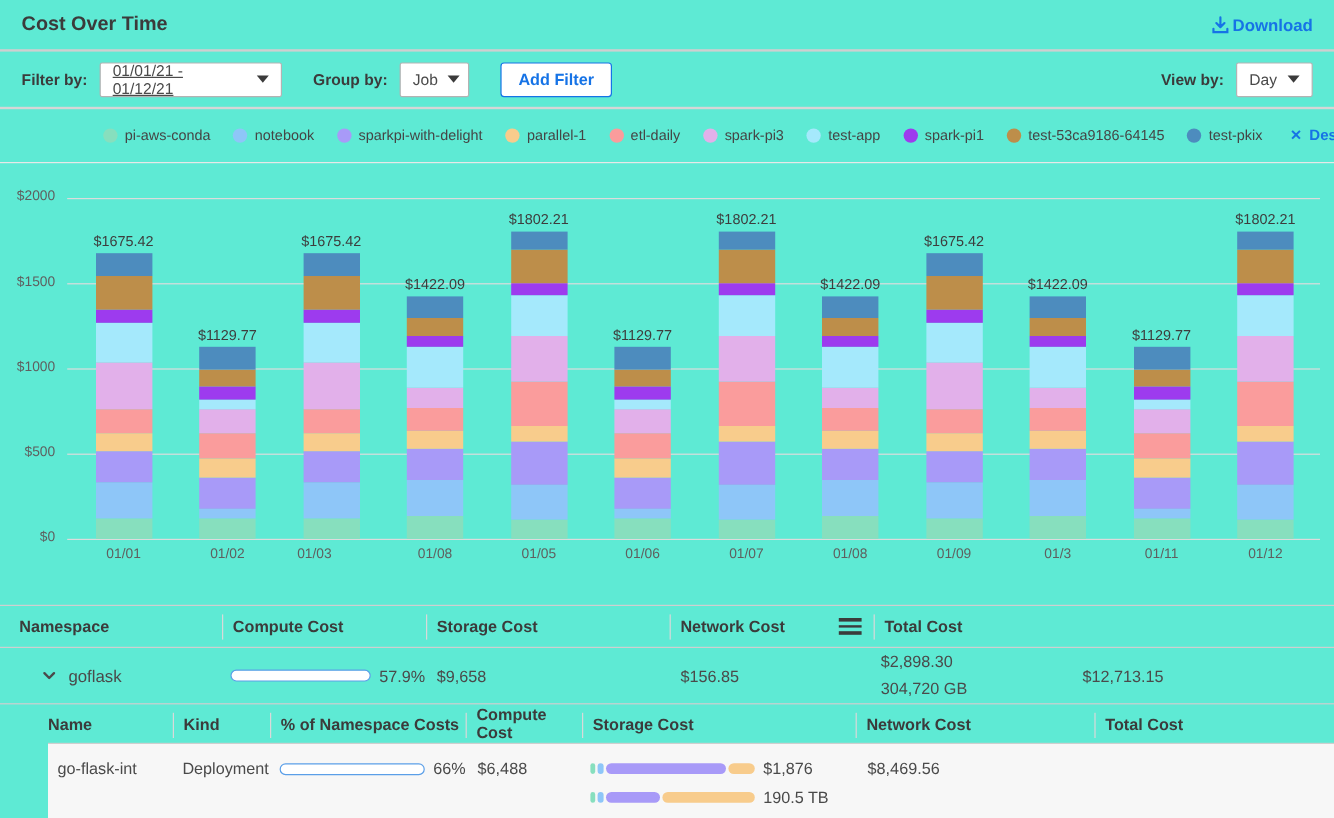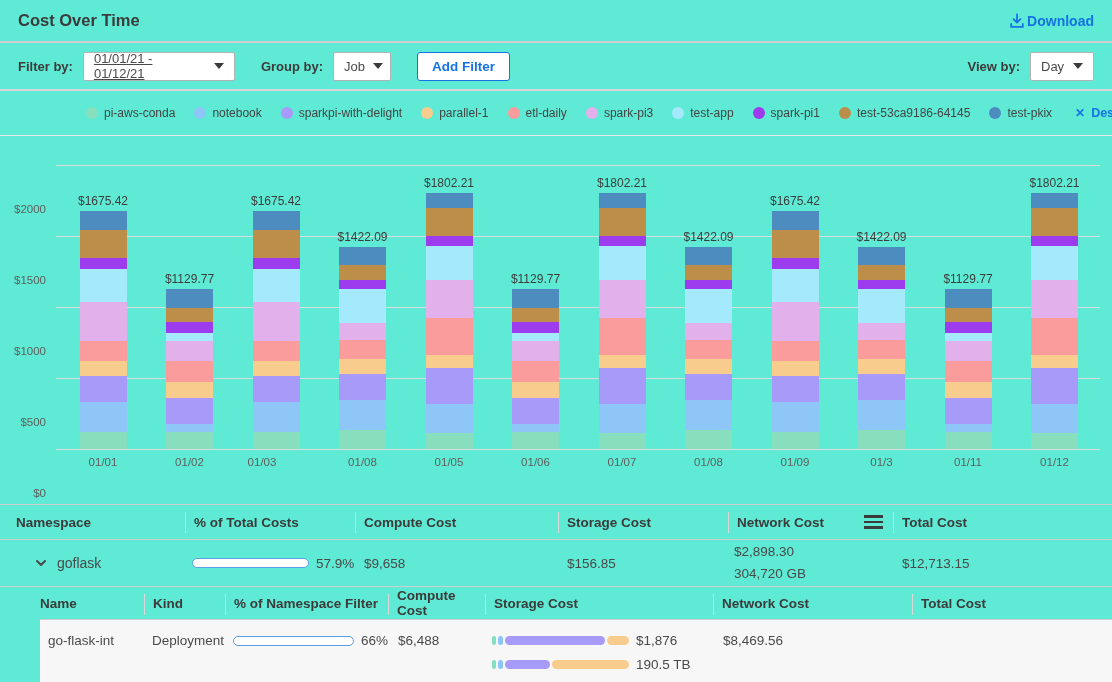--- a/index.html
+++ b/index.html
@@ -53,21 +53,21 @@
   .leg-item { display: flex; align-items: center; gap: 6px; cursor: pointer; }
   .leg-dot { width: 12px; height: 12px; border-radius: 50%; flex: 0 0 auto; }
   .leg-label { font-size: 12px; color: #454545; }
   .deselect { display: flex; align-items: center; gap: 6px; cursor: pointer;
     color: #1673e6; font-size: 12.5px; font-weight: 700; margin-left: 4px; }
   .deselect .x { font-size: 12px; font-weight: 700; }
   
   .chart-wrap { position: relative; height: 345px; }
   .gridline { position: absolute; left: 56px; width: 1044px; height: 1px; background: #dcdcdc; }
   .ytick { position: absolute; left: 0; width: 46px; text-align: right;
-    font-size: 11.5px; color: #5f5f5f; margin-top: 45px; }
+    font-size: 11.5px; color: #5f5f5f; }
   .xtick { position: absolute; width: 70px; text-align: center;
     font-size: 11.5px; color: #5f5f5f; top: 320px; }
   .bar-seg { position: absolute; width: 47px; }
   .bar-label { position: absolute; width: 90px; text-align: center;
     font-size: 12px; color: #3d3d3d; }
   
   .table-wrap { margin-top: 23px; border-top: 1px solid #cfcfcf; font-size: 13.5px; }
   .grid-main { display: grid; grid-template-columns: 169px 170px 203px 170px 165px 1fr;
     padding: 0 16px; align-items: center; }
   .thead { height: 35px; border-bottom: 1px solid #cfcfcf; }
@@ -344,21 +344,20 @@
       <div class="bar-seg" style="left: 1031px; top: 72.31px; height: 27.548px; background: rgb(189, 142, 74);"></div>
       <div class="bar-seg" style="left: 1031px; top: 57.0862px; height: 15.2238px; background: rgb(77, 140, 190);"></div>
       <div class="bar-label" style="left: 1009.5px; top: 40.0862px;">$1802.21</div>
       <div class="xtick" style="left: 1019.5px;">01/12</div>
     </div>
 
   <div class="table-wrap">
 
     <div class="grid-main thead">
       <div class="th">Namespace</div>
-      <div class="th">% of Total Costs</div>
       <div class="th">Compute Cost</div>
       <div class="th">Storage Cost</div>
       <div class="th th-net">
         <span>Network  Cost</span>
         <span class="hamburger">
             <span></span>
             <span></span>
             <span></span>
           </span>
       </div>
@@ -383,21 +382,21 @@
       <div class="two-line">
         <div>$2,898.30</div>
         <div>304,720 GB</div>
       </div>
       <div class="money">$12,713.15</div>
     </div>
 
     <div class="grid-nested nested-head">
       <div class="th">Name</div>
       <div class="th">Kind</div>
-      <div class="th">% of Namespace Filter</div>
+      <div class="th">% of Namespace Costs</div>
       <div class="th">Compute Cost</div>
       <div class="th">Storage Cost</div>
       <div class="th">Network Cost</div>
       <div class="th">Total Cost</div>
     </div>
 
     <div class="grid-nested nested-row">
       <div class="cell-pad">go-flask-int</div>
       <div class="cell-pad">Deployment</div>
       <div class="pct-cell" style="padding-left:8px;">

